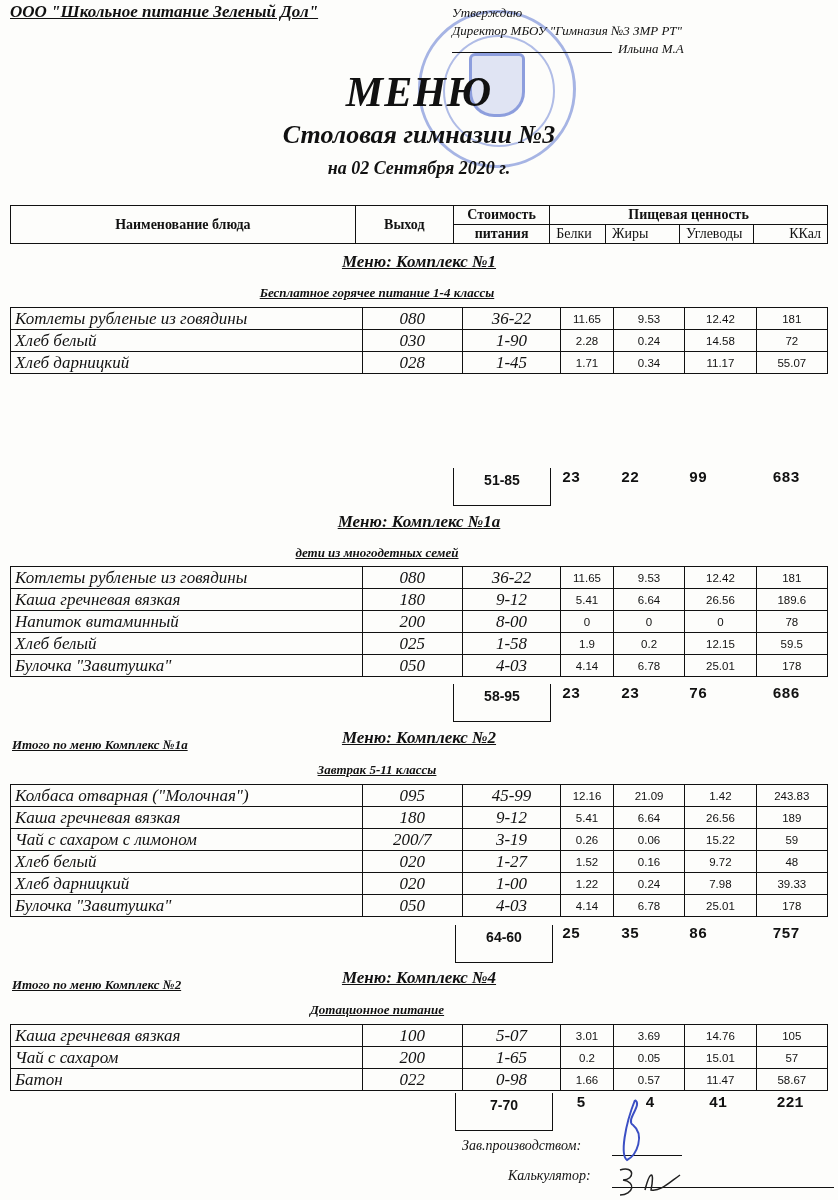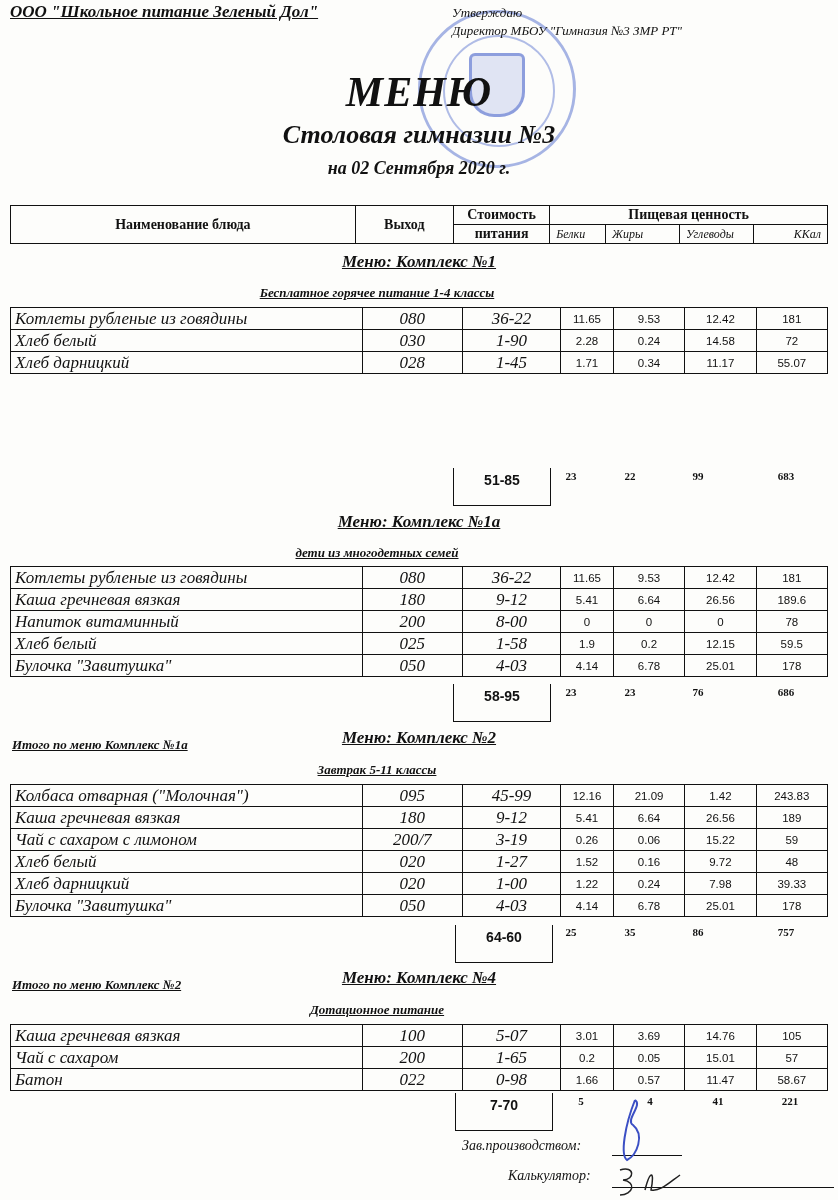--- a/index.html
+++ b/index.html
@@ -16,53 +16,54 @@
   .stamp .shield { position:absolute; left:48px; top:40px; width:50px; height:58px; border:3px solid rgba(60,90,200,0.5);
            border-radius:6px 6px 25px 25px; background:rgba(60,90,200,0.15); }
   .title { left:0; width:838px; top:68px; text-align:center; font-size:42px; font-style:italic; font-weight:bold; letter-spacing:1px; }
   .subtitle { left:0; width:838px; top:120px; text-align:center; font-size:26px; font-style:italic; font-weight:bold; }
   .date { left:0; width:838px; top:158px; text-align:center; font-size:18px; font-style:italic; font-weight:bold; }
 
   table { border-collapse:collapse; position:absolute; }
   td, th { border:1.5px solid #111; padding:0 4px; }
   .hdr { left:10px; top:205px; width:818px; }
   .hdr th { font-weight:bold; font-size:14px; height:18px; }
-  .hdr .sub { font-weight:normal; font-size:12px; text-align:left; height:14px; padding:0 6px;font-style:italic; }
+  .hdr .sub { font-weight:normal; font-size:14px; text-align:left; height:14px; padding:0 6px; }
 
   .sec-title { left:0; width:838px; text-align:center; font-size:17px; font-style:italic; font-weight:bold; }
   .sec-title span { text-decoration:underline; }
   .sec-sub { left:0; width:754px; text-align:center; font-size:13px; font-style:italic; font-weight:bold; }
   .sec-sub span { text-decoration:underline; }
 
   .menu td { height:21px; }
   .menu .name { width:331px; font-size:17px; font-style:italic; text-align:left; }
   .menu .out { width:88px; font-size:17px; font-style:italic; text-align:center; }
   .menu .cost { width:86px; font-size:17px; font-style:italic; text-align:center; }
   .menu .n { font-family:"Liberation Sans", sans-serif; font-size:11.5px; text-align:center; width:42px; }
   .menu .n.w { width:60px; }
   .menu .n.k { width:60px; }
 
   .totbox { border:1.5px solid #111; border-top:none; width:98px; height:38px; box-sizing:border-box;
             font-family:"Liberation Sans", sans-serif; font-weight:bold; font-size:14px; text-align:center; padding-top:4px; }
-  .totnum { font-family:Liberation Serif, serif; font-weight:bold; font-size:11px; text-align:center; }
+  .totnum { font-family:Liberation Mono, monospace; font-weight:bold; font-size:15px; text-align:center; }
   .itogo { font-size:13px; font-style:italic; font-weight:bold; text-decoration:underline;margin-top:44px; }
   .sign { font-size:14px; font-style:italic; }
   .line { border-bottom:1px solid #111; }
 </style>
 </head>
 <body>
 
 <div class="abs org">ООО "Школьное питание Зеленый Дол"</div>
 <div class="abs stamp">
     <div class="inner"></div>
     <div class="shield"></div>
   </div>
 <div class="abs approve">
   <div>Утверждаю</div>
   <div>Директор МБОУ "Гимназия №3 ЗМР РТ"</div>
+  <div><span class="sig-line"></span><span>Ильина М.А</span></div>
 </div>
 <div class="abs title">МЕНЮ</div>
 <div class="abs subtitle">Столовая гимназии №3</div>
 <div class="abs date">на 02 Сентября 2020 г.</div>
 
 <table class="hdr">
   <tbody>
       <tr>
     <th rowspan="2" style="width:331px">Наименование блюда</th>
     <th rowspan="2" style="width:88px">Выход</th>

